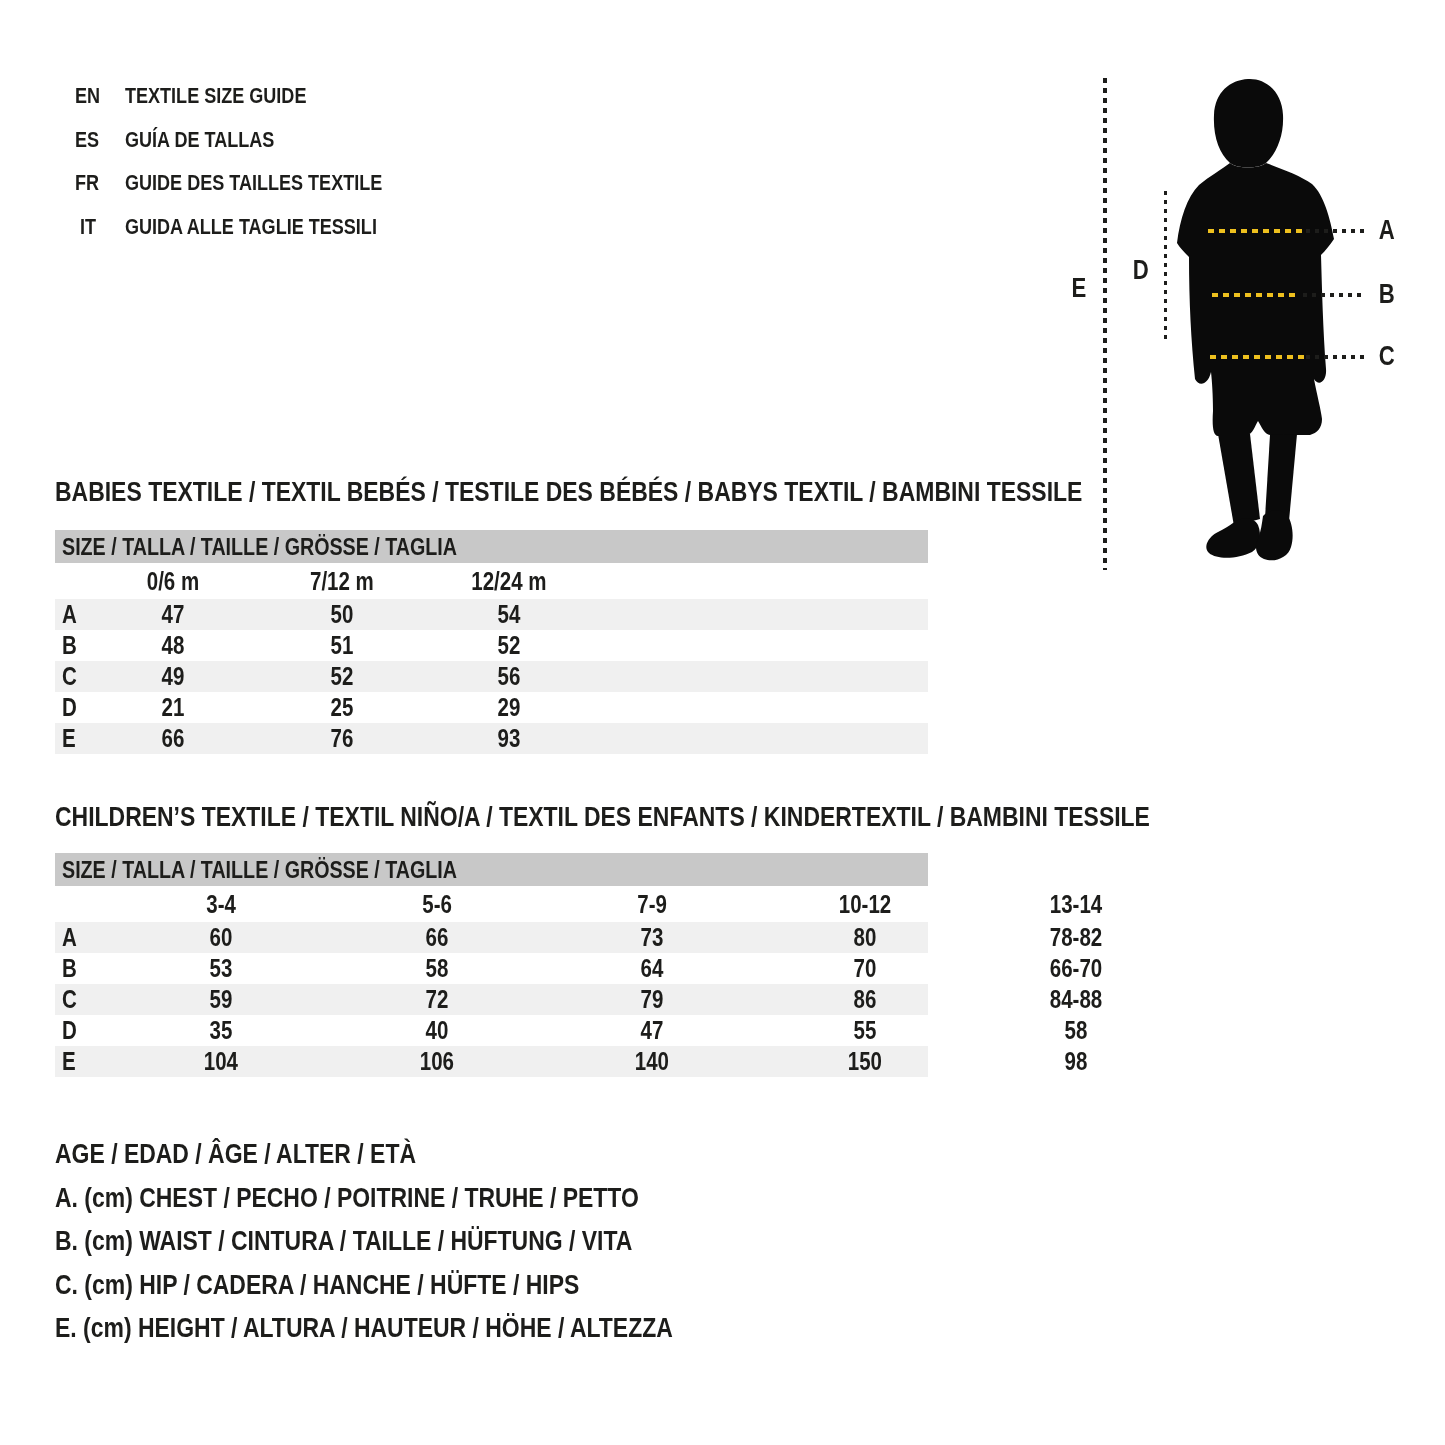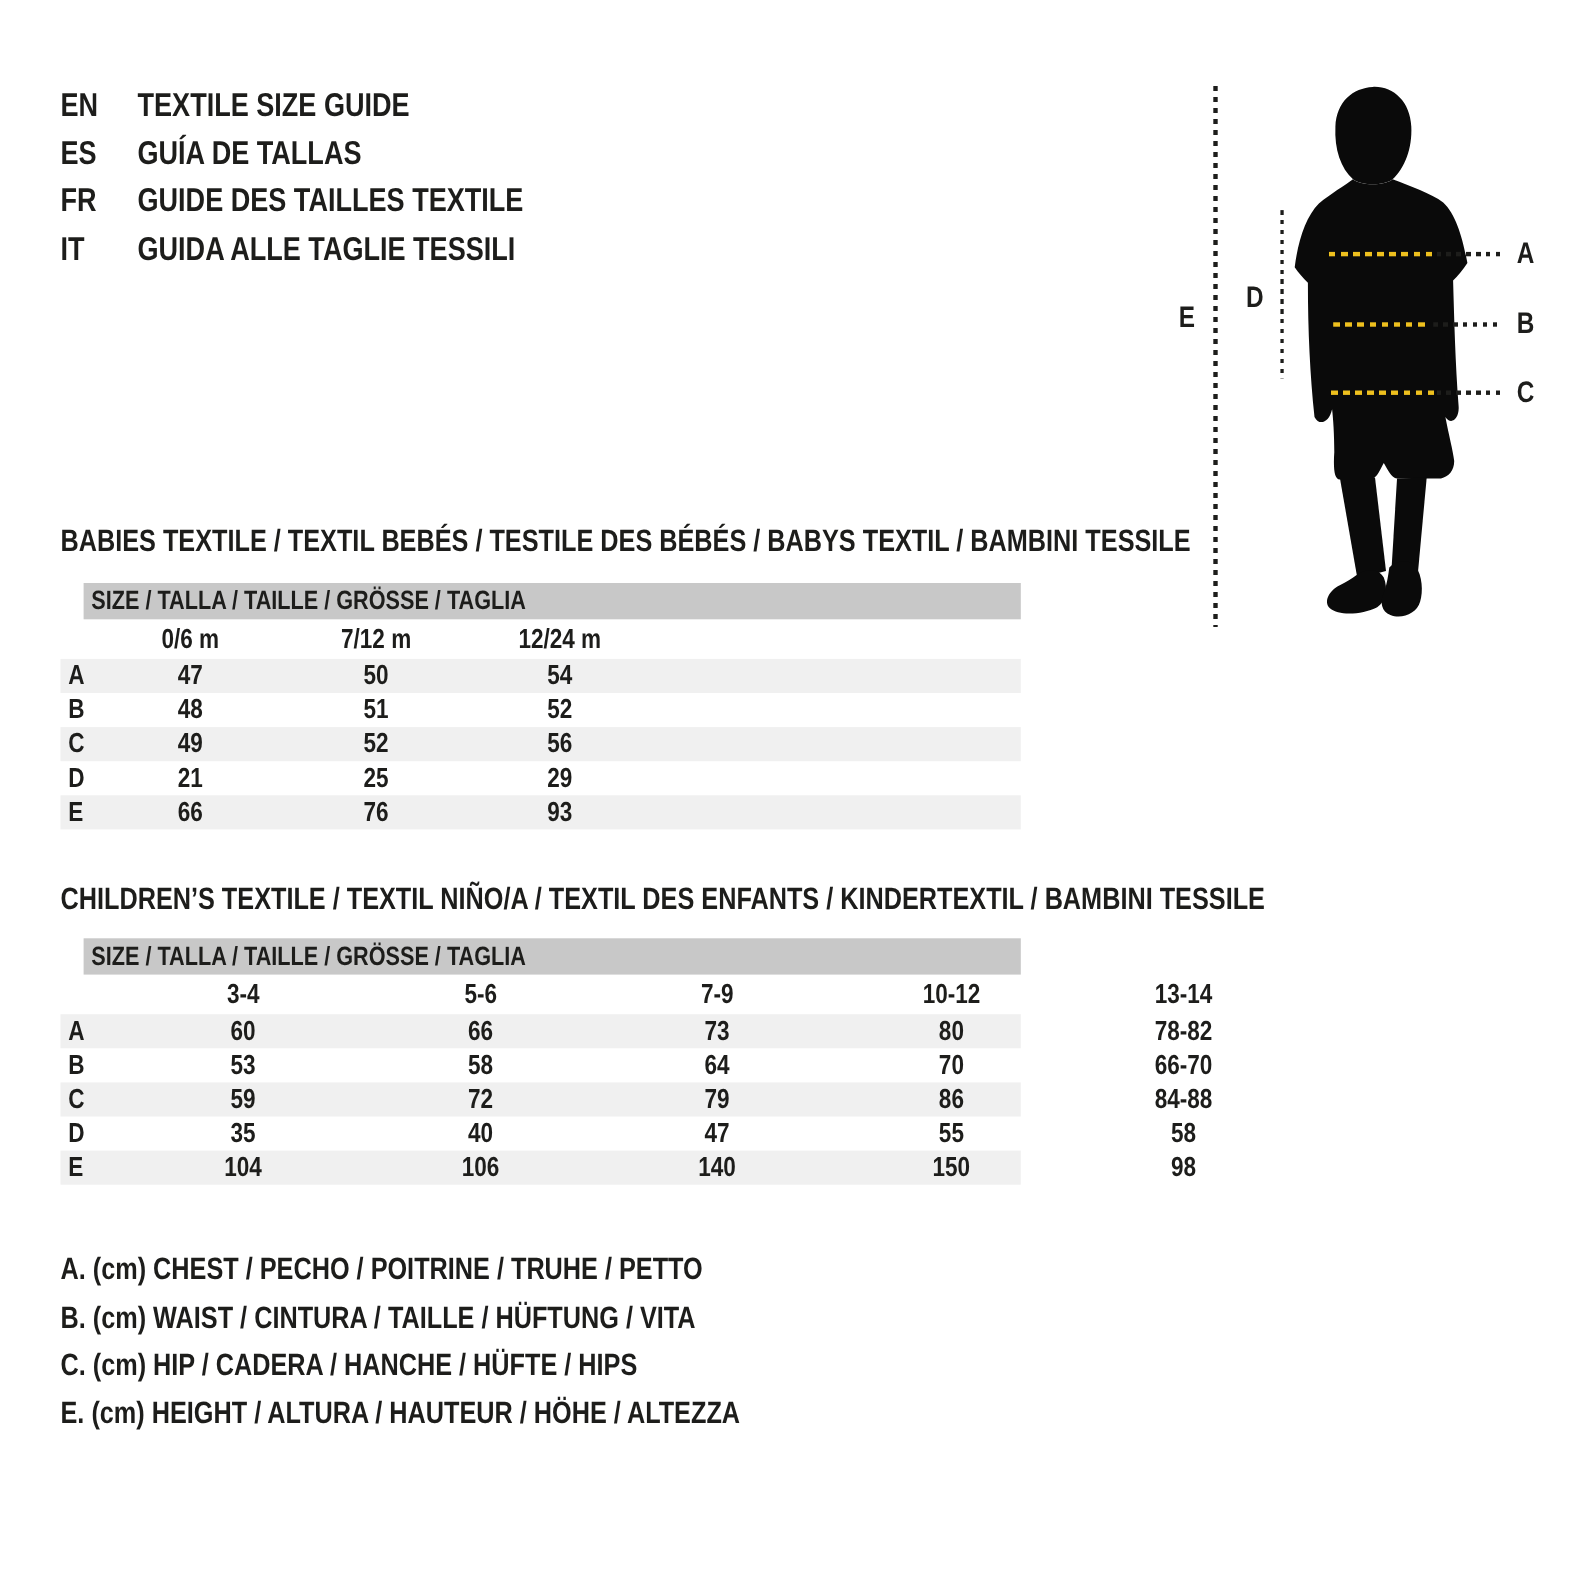--- a/index.html
+++ b/index.html
@@ -4,28 +4,28 @@
 <style>
   html,body{margin:0;padding:0;background:#fff;}
   #page{position:relative;width:1445px;height:1445px;background:#fff;overflow:hidden;
         font-family:"Liberation Sans",sans-serif;color:var(--text,#1d1d1b);}
   .abs{position:absolute;}
   
   .cl{display:inline-block;transform:scaleX(0.82);transform-origin:0 50%;white-space:nowrap;}
   .cx{display:inline-block;transform:scaleX(0.82);transform-origin:50% 50%;white-space:nowrap;}
   
   .lang{left:55px;top:74px;}
-  .lang-row{display:flex;font-weight:700;font-size:30px;line-height:43.5px;}
+  .lang-row{display:flex;font-weight:700;font-size:22px;line-height:43.5px;text-align:center;}
   .lang-code{width:70px;}
   
   .sec-title{font-size:28px;font-weight:700;line-height:28px;text-align:center;}
   
   .sizetable{left:55px;width:873px;}
   .size-bar{height:33px;line-height:34px;background:var(--bar,#c8c8c8);
-            font-size:24px;font-weight:700;padding-left:7px;margin-left:21px;}
+            font-size:24px;font-weight:700;padding-left:7px;}
   .grid{display:grid;}
   .b-grid{grid-template-columns:33px 170px 167px 167px 1fr;}
   .c-grid{grid-template-columns:33px 170px 166px 168px 162px 164px 1fr;gap:48px;}
   .colhead{height:36px;line-height:36px;font-size:25px;font-weight:700;}
   .trow{height:31px;line-height:31px;font-size:25px;font-weight:700;}
   .stripe{background:var(--stripe,#f0f0f0);}
   .cell{text-align:center;}
   .cell.letter{text-align:left;padding-left:7px;}
   
   .legend{left:55px;top:1132px;}
@@ -207,19 +207,20 @@
       <div class="cell"><span class="cx">104</span></div>
       <div class="cell"><span class="cx">106</span></div>
       <div class="cell"><span class="cx">140</span></div>
       <div class="cell"><span class="cx">150</span></div>
       <div class="cell"><span class="cx">98</span></div>
       <div></div>
     </div>
   </div>
 
   <div class="abs legend">
+    <div class="legend-row"><span class="cl">AGE / EDAD / ÂGE / ALTER / ETÀ</span></div>
     <div class="legend-row"><span class="cl">A. (cm) CHEST / PECHO / POITRINE / TRUHE / PETTO</span></div>
     <div class="legend-row"><span class="cl">B. (cm) WAIST / CINTURA / TAILLE / HÜFTUNG / VITA</span></div>
     <div class="legend-row"><span class="cl">C. (cm) HIP / CADERA / HANCHE / HÜFTE / HIPS</span></div>
     <div class="legend-row"><span class="cl">E. (cm) HEIGHT / ALTURA / HAUTEUR / HÖHE / ALTEZZA</span></div>
   </div>
 
 </div>
 
 </body></html>

